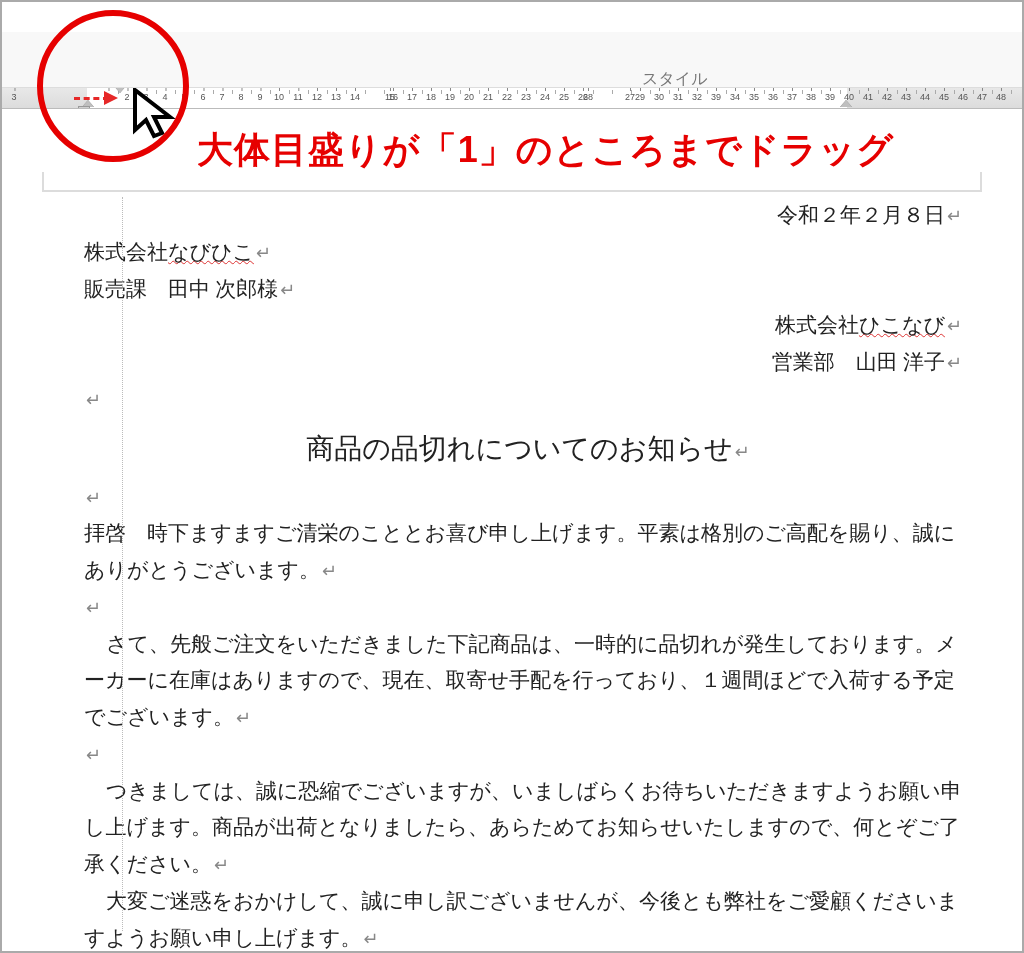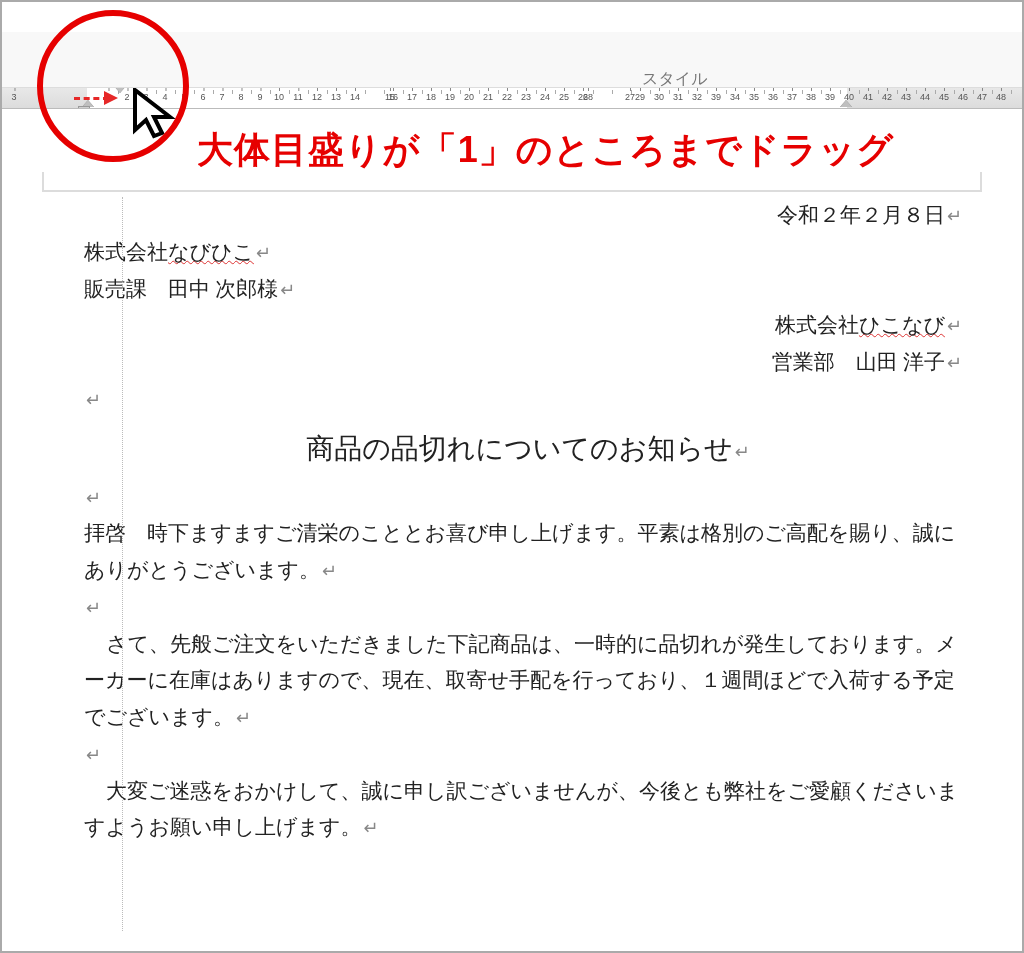--- a/index.html
+++ b/index.html
@@ -395,20 +395,23 @@
     </p>
 
     <p class="body-line"><span class="para-mark">↵</span></p>
 
     <p class="body-line indent1">
       <span>さて、先般ご注文をいただきました下記商品は、一時的に品切れが発生しております。メーカーに在庫はありますので、現在、取寄せ手配を行っており、１週間ほどで入荷する予定でございます。</span><span class="para-mark">↵</span>
     </p>
 
     <p class="body-line"><span class="para-mark">↵</span></p>
 
+    <p class="body-line indent1">
+      <span>つきましては、誠に恐縮でございますが、いましばらくお待ちいただきますようお願い申し上げます。商品が出荷となりましたら、あらためてお知らせいたしますので、何とぞご了承ください。</span><span class="para-mark">↵</span>
+    </p>
 
     <p class="body-line indent1">
       <span>大変ご迷惑をおかけして、誠に申し訳ございませんが、今後とも弊社をご愛顧くださいますようお願い申し上げます。</span><span class="para-mark">↵</span>
     </p>
 
   </div>
 
 </div>
 
 </body></html>

